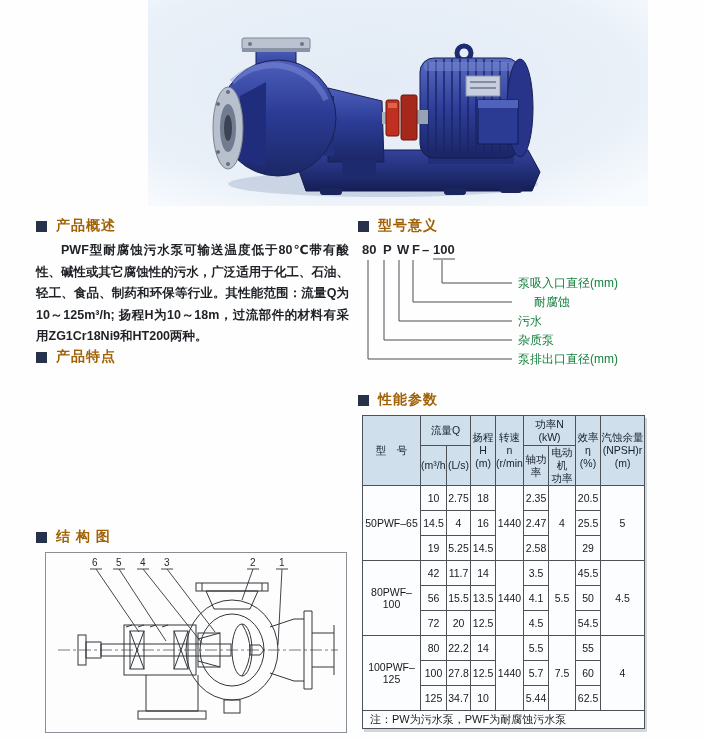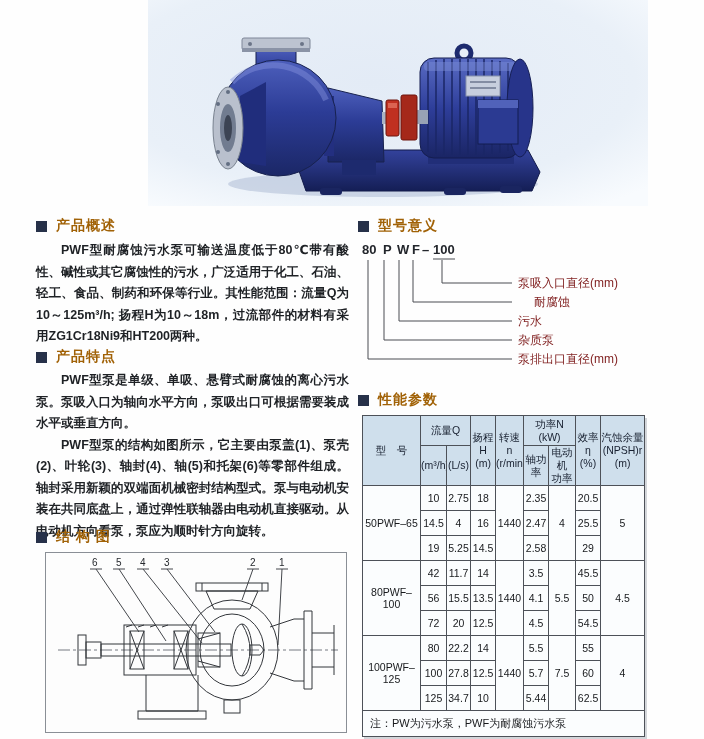--- a/index.html
+++ b/index.html
@@ -20,35 +20,35 @@
                line-height:21.5px; text-align:justify; color:#1e2125;font-weight:bold; }
   .textblock p { text-indent:2em; margin:0; }
 
   
   .diagram-box { position:absolute; left:45px; top:552px; width:302px; height:181px;
                  border:1px solid #8a8f96; background:#fdfdfd; }
 
   
   .model-diagram { position:absolute; left:360px; top:242px; width:334px; height:140px; }
   .code-part { position:absolute; top:0; font-size:13px; font-weight:600; color:#23262c; }
-  .model-label { position:absolute; left:158px; font-size:12px; color:#7f1d1d; white-space:nowrap; }
+  .model-label { position:absolute; left:158px; font-size:12px; color:#15803d; white-space:nowrap; }
 
   
   .perf-table { position:absolute; left:362px; top:415px; border-collapse:collapse;
                 table-layout:fixed; width:282px; background:#fdfefe;
                 box-shadow:2px 3px 0 rgba(160,166,175,.45); }
   .perf-table th, .perf-table td { border:1px solid #4d5158; text-align:center;
                 vertical-align:middle; padding:0; font-weight:normal; overflow:hidden; }
   .perf-table { border:1.5px solid #3c4046; }
   .perf-table thead th { background:#cfdfec; color:#182030; font-size:10.5px; line-height:13px; }
   .perf-table td { font-size:10.5px; color:#17191c; height:25px; background:#fbfdfe; }
   .hline { display:block; }
   tr.hdr-top th { height:30px; }
   tr.hdr-sub th { height:30px; }
-  td.note-cell { text-align:left; padding-left:7px; font-size:11px; height:26px; }
+  td.note-cell { text-align:left; padding-left:7px; font-size:11px; height:18px; }
 
   svg text { font-family:"Liberation Sans","DejaVu Sans",sans-serif; }
 </style>
 </head>
 <body>
 
 <div class="page">
 
   <div class="photo">
     <svg width="500" height="206" viewBox="0 0 500 206">
@@ -149,24 +149,20 @@
     <span class="sec-title">产品概述</span>
   </div>
   <div class="textblock" style="top:240px;">
     <p>PWF型耐腐蚀污水泵可输送温度低于80℃带有酸性、碱性或其它腐蚀性的污水，广泛适用于化工、石油、轻工、食品、制药和环保等行业。其性能范围：流量Q为10～125m³/h; 扬程H为10～18m，过流部件的材料有采用ZG1Cr18Ni9和HT200两种。</p>
   </div>
 
   <div class="sec-head" style="left:36px; top:348px;">
     <span class="sec-bullet"></span>
     <span class="sec-title">产品特点</span>
   </div>
-  <div class="textblock" style="top:370px;">
-    <p>PWF型泵是单级、单吸、悬臂式耐腐蚀的离心污水泵。泵吸入口为轴向水平方向，泵吸出口可根据需要装成水平或垂直方向。</p>
-    <p>PWF型泵的结构如图所示，它主要由泵盖(1)、泵壳(2)、叶轮(3)、轴封(4)、轴(5)和托架(6)等零部件组成。轴封采用新颖的双端面机械密封结构型式。泵与电动机安装在共同底盘上，通过弹性联轴器由电动机直接驱动。从电动机方向看泵，泵应为顺时针方向旋转。</p>
-  </div>
 
   <div class="sec-head" style="left:36px; top:528px;">
     <span class="sec-bullet"></span>
     <span class="sec-title">结 构 图</span>
   </div>
 
   <div class="diagram-box">
     <svg width="300" height="179" viewBox="0 0 300 179">
       <g fill="none" stroke="#33363b" stroke-width="1">
 

